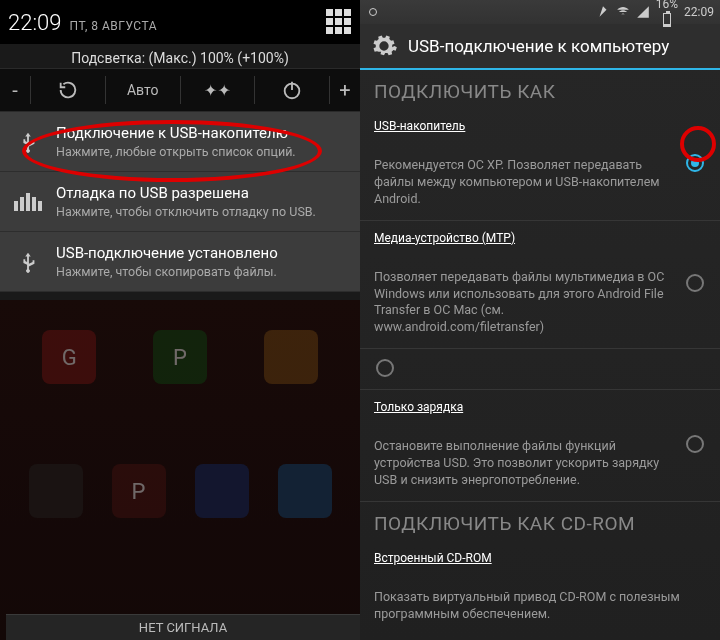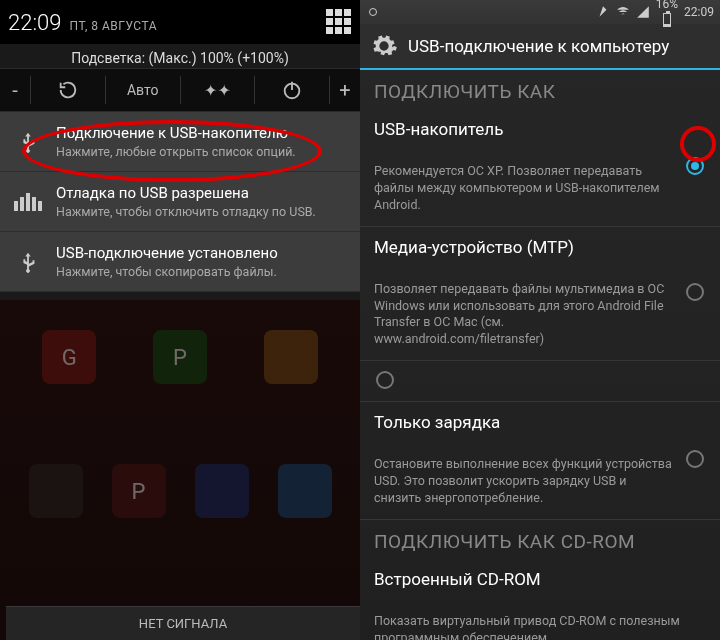--- a/index.html
+++ b/index.html
@@ -47,40 +47,40 @@
   .red-ellipse { position:absolute; border:4px solid #d00; border-radius:50%; pointer-events:none;}
   .left .red-ellipse { top:120px; left:22px; width:300px; height:62px;}
 
   .left .home { position:absolute; top:300px; left:0; right:0; bottom:0; background:linear-gradient(#180806,#120504); opacity:0.85;}
   .home-icons { display:flex; justify-content:space-around; padding:30px 14px 0;}
   .home-icons .app { width:54px; height:54px; border-radius:8px; opacity:0.45; display:flex; align-items:center; justify-content:center; font-size:22px; color:#fff;}
   .home-icons.row2 { padding-top:80px;}
   .app.red{background:#7a1010}.app.grn{background:#0a4a10}.app.org{background:#7a4a10}
   .app.blk{background:#222}.app.blu{background:#102a6a}.app.cyn{background:#104a7a}.app.mar{background:#4a1010}
 
-  .left .footer { position:absolute; bottom:0; left:6px; right:0; height:34px; background:#252525; display:flex; align-items:center; justify-content:center; font-size:13px; color:#bbb; border-top:1px solid #3a3a3a;}
+  .left .footer { position:absolute; bottom:0; left:6px; right:0; height:26px; background:#252525; display:flex; align-items:center; justify-content:center; font-size:13px; color:#bbb; border-top:1px solid #3a3a3a;}
 
   
   .right { background:linear-gradient(180deg,#3a3a3a 0,#262626 60px,#202020 640px);}
   .right .statusbar { height:24px; display:flex; justify-content:space-between; align-items:center; padding:0 6px; font-size:12px; color:#ccc;}
   .right .sb-right { display:flex; align-items:center; gap:6px;}
   .sb-right svg{width:14px;height:14px;fill:#ccc;}
   .batt { display:inline-flex; align-items:center; gap:2px;flex-direction:column;}
   .batt-body { width:8px; height:14px; border:1px solid #ccc; position:relative;}
   .batt-body::before{content:"";position:absolute;top:-3px;left:2px;width:4px;height:2px;background:#ccc;}
   .batt-body::after{content:"";position:absolute;bottom:0;left:0;right:0;height:20%;background:#ccc;}
 
   .right .titlebar { height:46px; display:flex; align-items:center; padding:0 10px; border-bottom:2px solid #2fb6e8; background:#2e2e2e;}
   .titlebar .gear { width:28px; height:28px; margin-right:10px;}
   .titlebar .t { color:#fff; font-size:17px;}
 
   .section-hdr { color:#888; font-size:19px; padding:10px 14px 6px; letter-spacing:0.5px;}
   .opt { display:flex; padding:10px 14px 12px; border-bottom:1px solid #363636;}
   .opt .txt { flex:1; padding-right:10px;}
-  .opt .ot { color:#fff; font-size:17px; margin-bottom:3px;}
+  .opt .ot { color:#fff; font-size:12px; margin-bottom:3px;text-decoration:underline;}
   .opt .od { color:#9a9a9a; font-size:12.5px; line-height:1.35;margin-top:24px;}
   .opt .radio { width:22px; display:flex; align-items:center; justify-content:center;}
   .radio .r { width:18px; height:18px; border:2px solid #777; border-radius:50%; display:flex; align-items:center; justify-content:center;}
   .radio .r.on { border-color:#2fb6e8;}
   .radio .r.on::after{content:"";width:8px;height:8px;border-radius:50%;background:#2fb6e8;}
 
   .right .red-ellipse { top:126px; left:320px; width:36px; height:36px;}
 
   .sun-icon{width:14px;height:14px;position:relative;}
   .sun-icon::before{content:"";position:absolute;inset:3px;border:1px solid #ccc;border-radius:50%;}
@@ -244,21 +244,21 @@
         </div>
     </div>
     <div class="opt">
       <div class="radio">
           <div class="r"></div>
         </div>
     </div>
     <div class="opt">
       <div class="txt">
         <div class="ot">Только зарядка</div>
-        <div class="od">Остановите выполнение всех функций устройства USD. Это позволит ускорить зарядку USB и снизить энергопотребление.</div>
+        <div class="od">Остановите выполнение файлы функций устройства USD. Это позволит ускорить зарядку USB и снизить энергопотребление.</div>
       </div>
       <div class="radio">
           <div class="r"></div>
         </div>
     </div>
 
     <div class="section-hdr">ПОДКЛЮЧИТЬ КАК CD-ROM</div>
 
     <div class="opt" style="border-bottom:none">
       <div class="txt">

